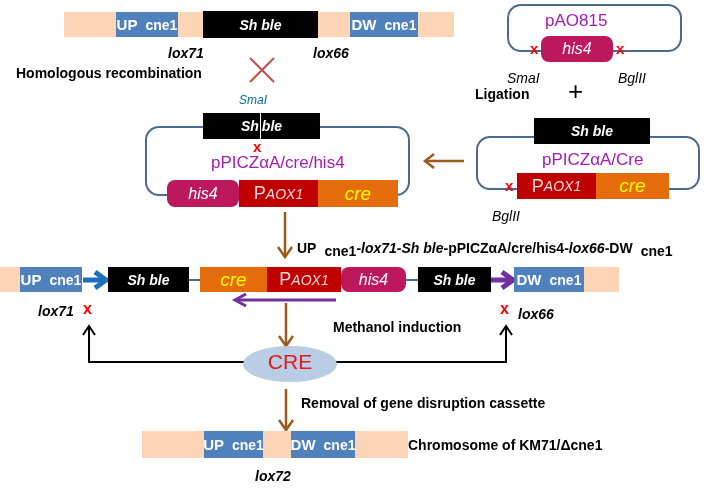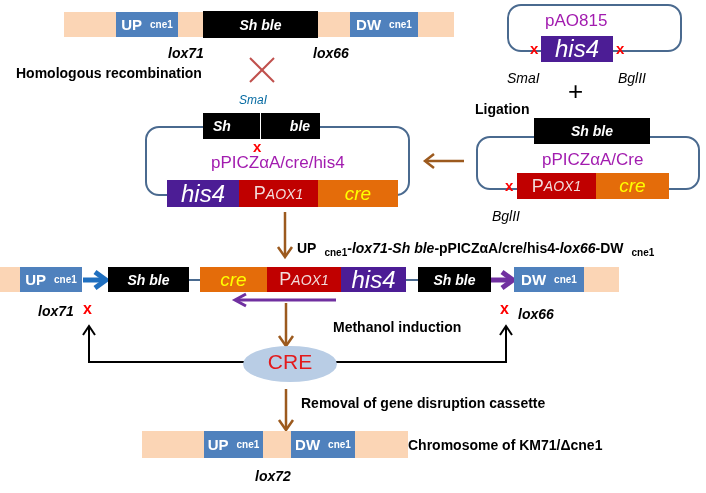--- a/index.html
+++ b/index.html
@@ -1,23 +1,23 @@
 <!DOCTYPE html>
 <html><head>
 <meta charset="utf-8">
 <style>
   html,body{margin:0;padding:0;background:#fff;}
   body{width:706px;height:493px;position:relative;overflow:hidden;font-family:"Liberation Sans",sans-serif;}
   .abs{position:absolute;}
   .box{position:absolute;display:flex;align-items:center;justify-content:center;box-sizing:border-box;white-space:nowrap;}
   .chrom{background:#fbd5b5;}
   .up,.dw{background:#4f81bd;color:#fff;font-weight:bold;font-size:15px;}
-  .up sub,.dw sub,.lbl sub{font-size:10px;vertical-align:-3px;padding-left:8px;}
+  .up sub,.dw sub,.lbl sub{font-size:14px;vertical-align:-3px;padding-left:8px;}
   .shble{background:#000;color:#fff;font-weight:bold;font-style:italic;font-size:14px;}
-  .his4{background:#4c1d95;color:#fff;font-style:italic;font-size:24px;}
+  .his4{background:#be185d;color:#fff;font-style:italic;font-size:16px;border-radius:8px;}
   .paox{background:#c00000;color:#f2dcdb;font-size:18px;}
   .paox i{font-size:14px;text-align:center;}
   .cre{background:#e46c0a;color:#ffff00;font-style:italic;font-size:19px;}
   .lox{position:absolute;font-weight:bold;font-style:italic;font-size:14px;color:#000;white-space:nowrap;}
   .txt{position:absolute;font-weight:bold;font-size:14px;color:#000;white-space:nowrap;}
   .enz{position:absolute;font-style:italic;font-size:14px;color:#000;white-space:nowrap;}
   .xmark{position:absolute;color:#ff0000;font-size:15px;font-weight:bold;line-height:1;}
   .plasmid{position:absolute;border:2.5px solid #4a6a8f;border-radius:14px;box-sizing:border-box;}
   .pname{position:absolute;font-size:17px;color:#a21caf;white-space:nowrap;}
   svg.overlay{position:absolute;left:0;top:0;}
@@ -117,40 +117,40 @@
 <div class="plasmid" style="left:507px;top:4px;width:175px;height:48px;"></div>
 <div class="pname" style="left:545px;top:11px;">pAO815</div>
 <div class="box his4" style="left:541px;top:36px;width:72px;height:26px;">
     <span>his4</span>
   </div>
 <div class="xmark" style="left:530px;top:41px;">x</div>
 <div class="xmark" style="left:616px;top:41px;">x</div>
 <div class="enz" style="left:507px;top:70px;">SmaI</div>
 <div class="enz" style="left:618px;top:70px;">BglII</div>
 <div class="abs" style="left:568px;top:76px;font-size:26px;color:#000;">+</div>
-<div class="txt" style="left:475px;top:101px;">Ligation</div>
+<div class="txt" style="left:475px;top:86px;">Ligation</div>
 
 <div class="plasmid" style="left:476px;top:136px;width:224px;height:54px;"></div>
 <div class="box shble" style="left:534px;top:118px;width:116px;height:26px;">
     <span>Sh ble</span>
   </div>
 <div class="pname" style="left:542px;top:150px;">pPICZαA/Cre</div>
 <div class="box paox" style="left:517px;top:173px;width:79px;height:26px;">
   <span>P</span>
     <i>AOX1</i>
 </div>
 <div class="box cre" style="left:596px;top:173px;width:73px;height:26px;">
     <span>cre</span>
   </div>
 <div class="xmark" style="left:505px;top:178px;">x</div>
 <div class="enz" style="left:492px;top:208px;">BglII</div>
 
 <div class="plasmid" style="left:145px;top:126px;width:265px;height:70px;"></div>
 <div class="enz" style="left:239px;top:93px;color:#0369a1;font-size:12px;">SmaI</div>
-<div class="box shble" style="left:203px;top:113px;width:117px;height:26px;gap:28px;">
+<div class="box shble" style="left:203px;top:113px;width:117px;height:26px;">
   <span>Sh</span>
     <span style="display:inline-block;width:1px;height:26px;background:#fff;margin:0 1px;"></span>
     <span>ble</span>
 </div>
 <div class="xmark" style="left:253px;top:139px;">x</div>
 <div class="pname" style="left:211px;top:153px;">pPICZαA/cre/his4</div>
 <div class="box his4" style="left:167px;top:180px;width:72px;height:27px;">
     <span>his4</span>
   </div>
 <div class="box paox" style="left:239px;top:180px;width:79px;height:27px;">

